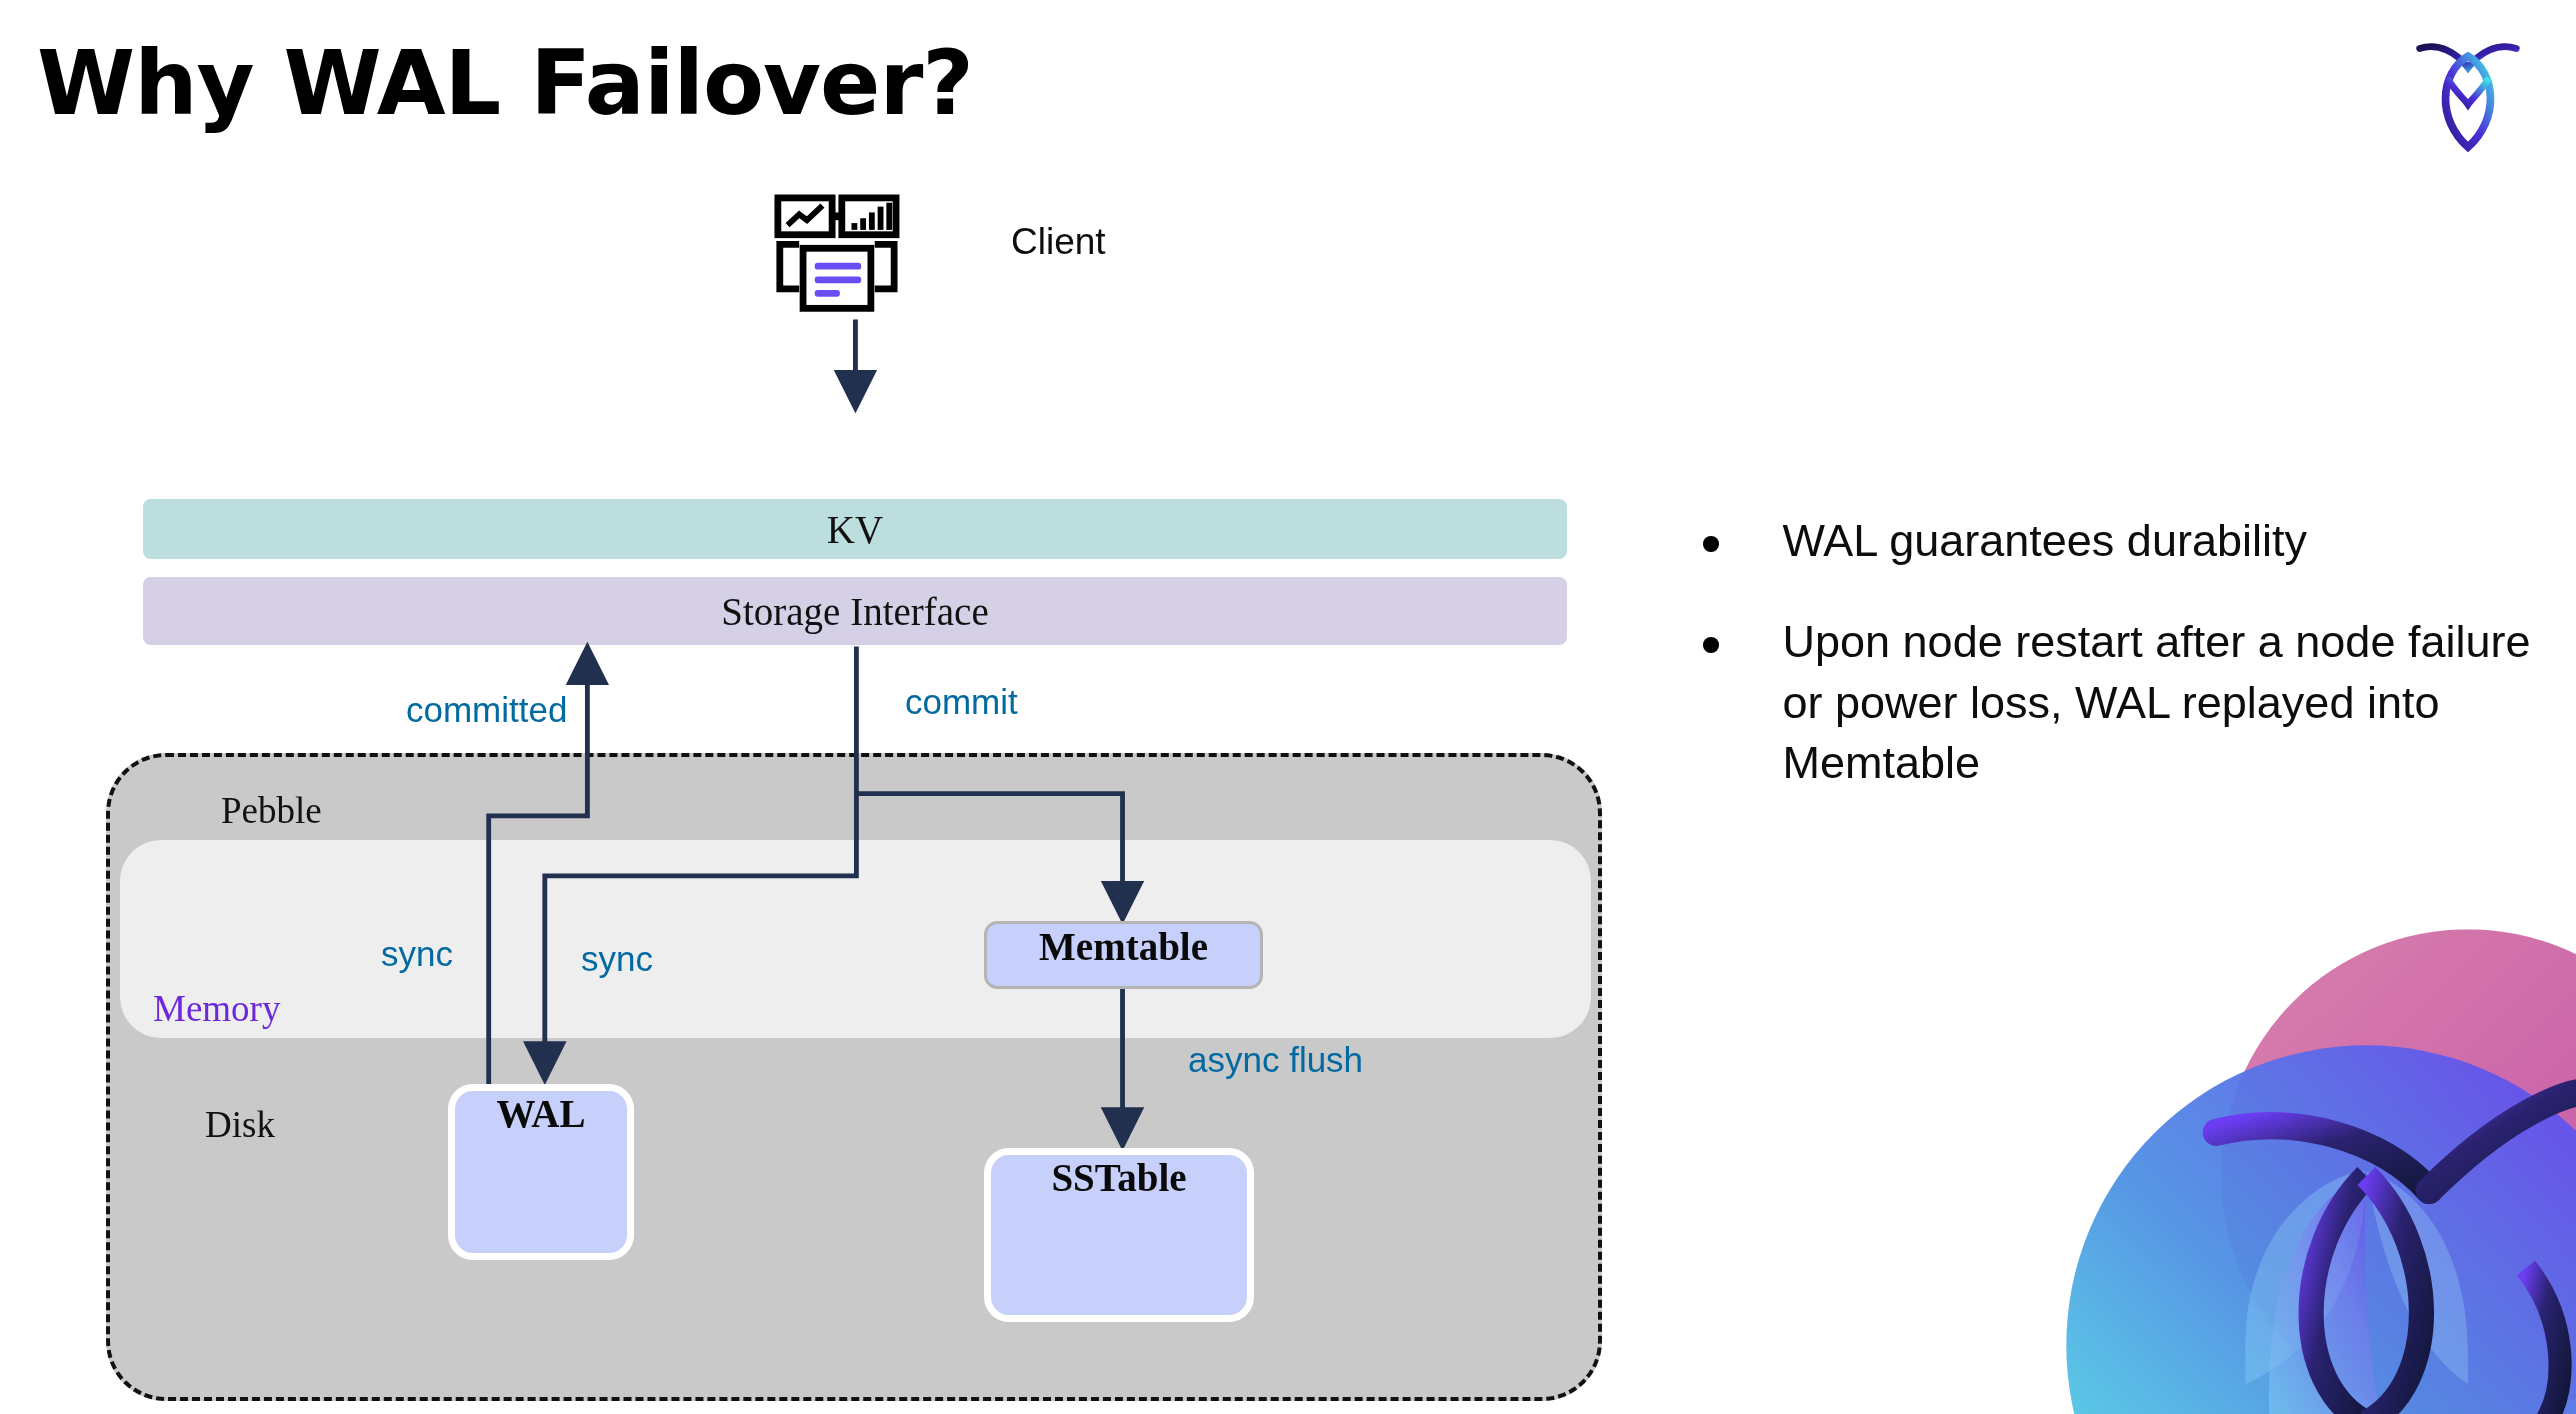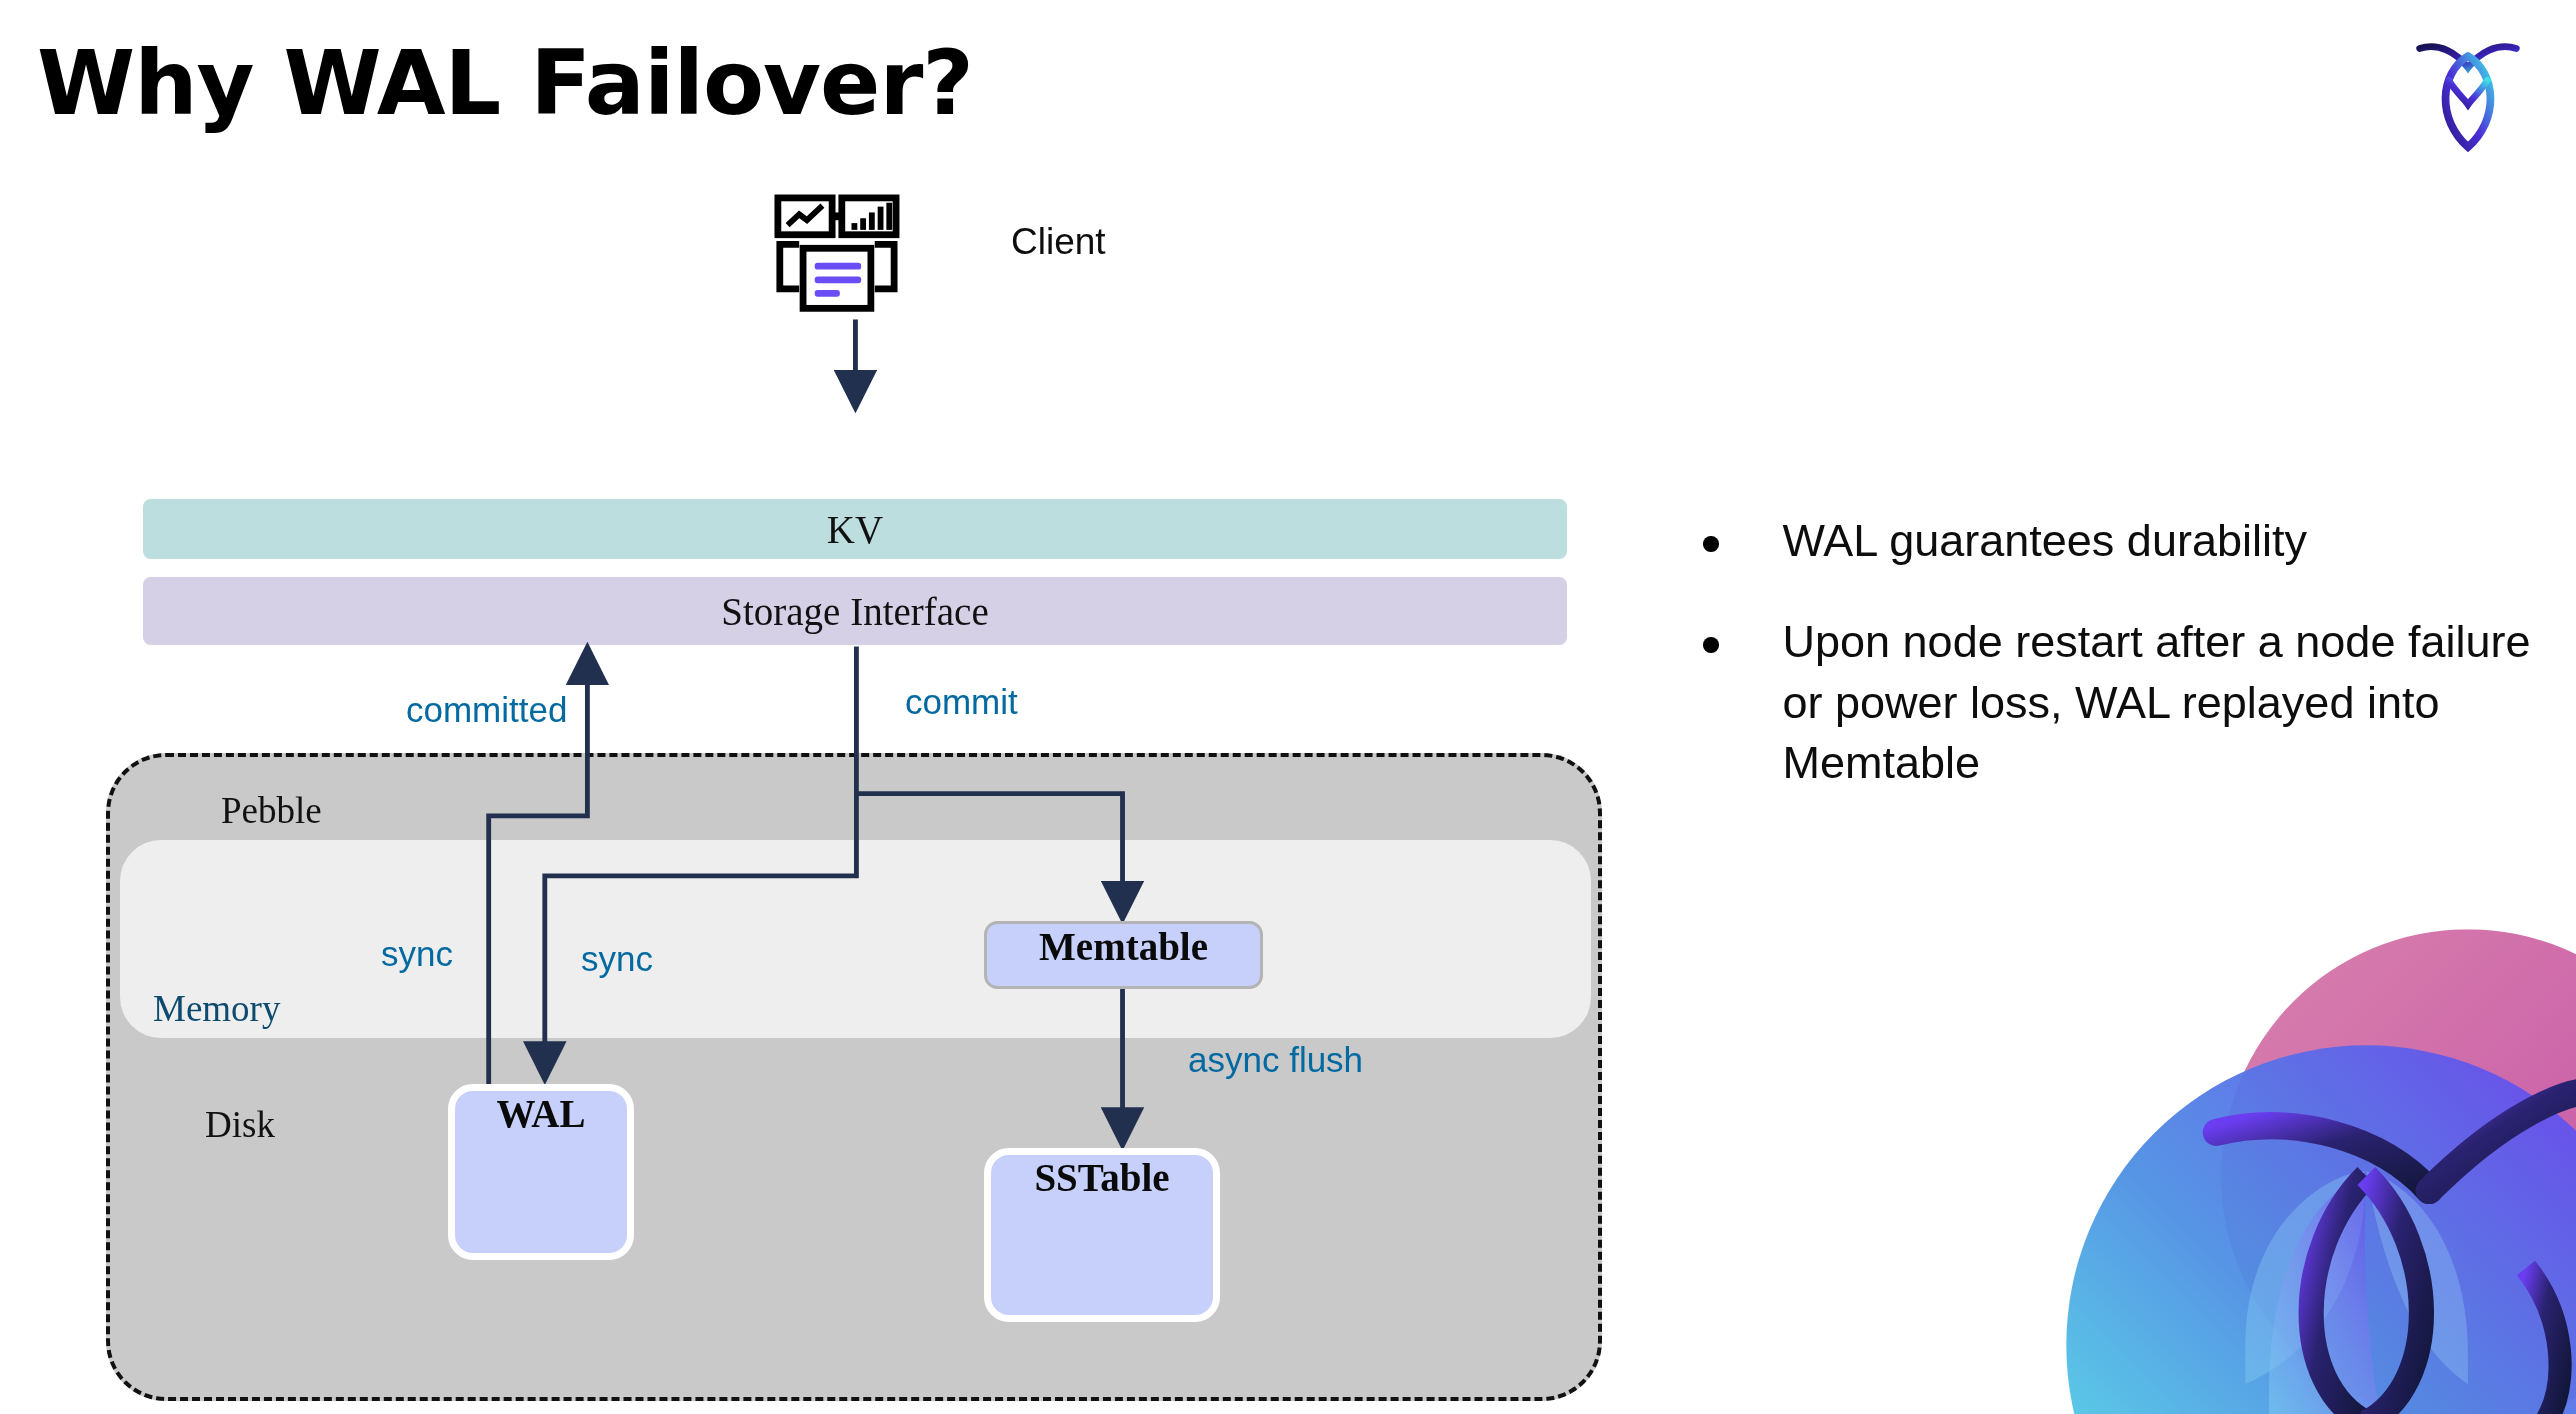--- a/index.html
+++ b/index.html
@@ -49,37 +49,37 @@
   #pebble-label{
     position:absolute;left:221px;top:789px;font-family:"Liberation Serif", serif;
     font-size:37px;color:#111111;
   }
   #memory-box{
     position:absolute;left:120px;top:840px;width:1471px;height:198px;
     background:#eeeeee;border-radius:41px;
   }
   #memory-label{
     position:absolute;left:153px;top:987px;font-family:"Liberation Serif", serif;
-    font-size:37px;color:#0c4a6e;
+    font-size:37px;color:#6d28d9;
   }
   #disk-label{
     position:absolute;left:205px;top:1103px;font-family:"Liberation Serif", serif;
     font-size:37px;color:#111111;
   }
 
   
   .node-box{
     position:absolute;background:#c6d0fb;
     display:flex;justify-content:center;
     font-family:"Liberation Serif", serif;font-weight:bold;font-size:39px;color:#0a0a0a;
     box-sizing:border-box;
   }
   #node-wal{left:448px;top:1084px;width:186px;height:176px;border:7.7px solid #ffffff;border-radius:25px;}
   #node-memtable{left:984px;top:921px;width:279px;height:68px;border:3.9px solid #b4b4b4;border-radius:13.5px;}
-  #node-sstable{left:984px;top:1148px;width:236px;height:174px;border:7.7px solid #ffffff;border-radius:25px;}
+  #node-sstable{left:984px;top:1148px;width:270px;height:174px;border:7.7px solid #ffffff;border-radius:25px;}
 
   
   #edge-layer{position:absolute;left:0;top:0;width:2576px;height:1415px;}
 
   
   .edge-label{
     position:absolute;font-family:"Liberation Sans", sans-serif;
     font-size:35px;color:#0369a1;white-space:nowrap;
   }
   #label-committed{left:406px;top:690px;}

